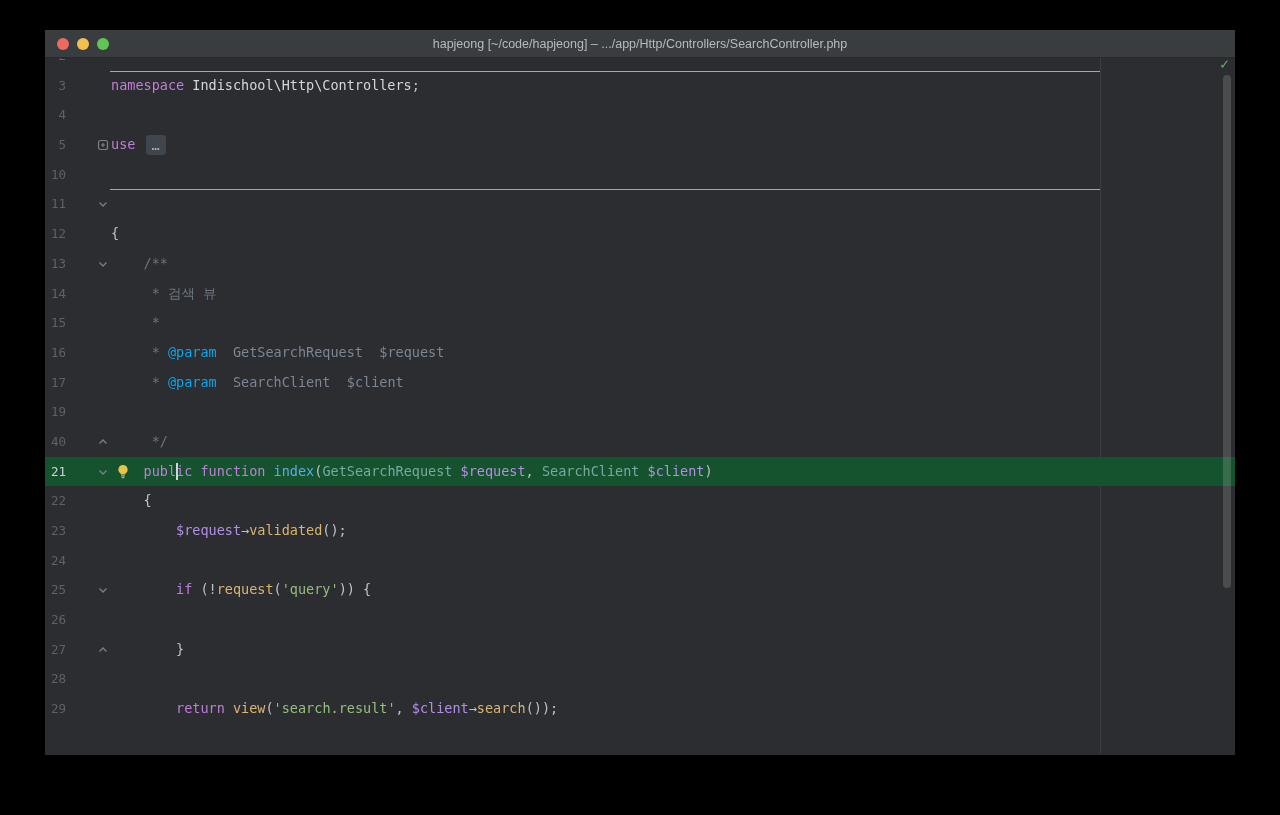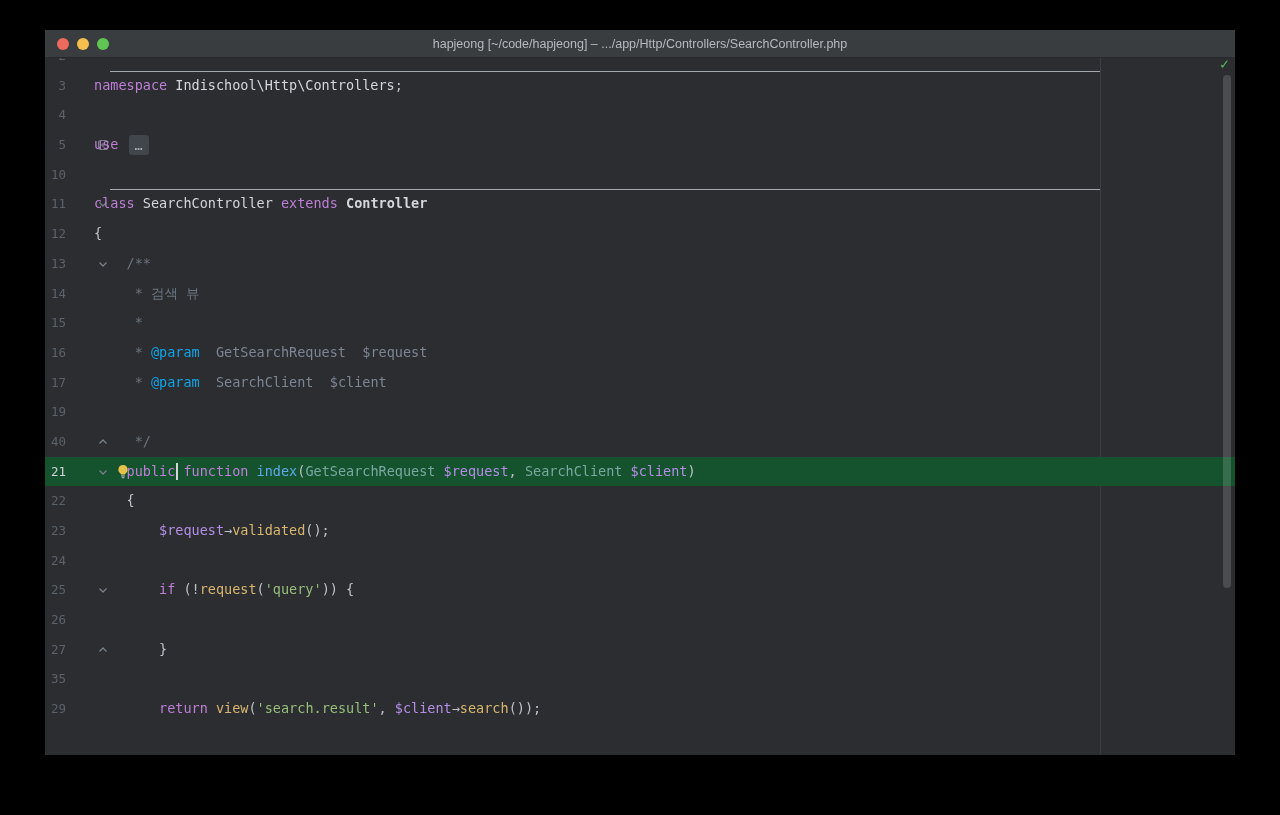--- a/index.html
+++ b/index.html
@@ -37,21 +37,21 @@
   .row.current{background:#14532d;}
   .sep{position:absolute;left:65px;top:0;width:990px;height:1px;background:#A3A8AE;}
   .num{
     position:absolute;left:0;top:0;width:21px;text-align:right;
     line-height:29.7px;font-size:12.5px;color:#5C626B;
   }
   .row.current .num{color:#CED1D7;}
   .foldicon{position:absolute;left:52px;top:9px;width:12px;height:12px;line-height:0;}
   .bulb{position:absolute;left:71px;top:7px;width:14px;height:15px;line-height:0;}
   .code{
-    position:absolute;left:49px;top:0;line-height:29.7px;font-size:13.5px;
+    position:absolute;left:66px;top:0;line-height:29.7px;font-size:13.5px;
     white-space:pre;color:#BEC2C8;
   }
   .caret{position:absolute;top:6px;width:1.5px;height:17px;background:#D2D6DC;}
   .tok-kw{color:#BE7FD6;}
   .tok-def{color:#BEC2C8;}
   .tok-lt{color:#D3D6DC;}
   .tok-cb{color:#D3D6DC;font-weight:bold;}
   .tok-cm{color:#6B7480;}
   .tok-ct{color:#0ea5e9;}
   .tok-cy{color:#7C8694;}
@@ -113,21 +113,20 @@
           <div class="row">
             <span class="num">10</span>
             <span class="code"></span>
           </div>
           <div class="row">
             <div class="sep"></div>
             <span class="num">11</span>
             <span class="foldicon"><svg width="12" height="12" viewBox="0 0 12 12">
                 <path d="M2.5 4.5L6 8l3.5-3.5" fill="none" stroke="#7A8089" stroke-width="1.3"></path>
               </svg></span>
-            <span class="code"><span class="tok-kw">class</span><span class="tok-def"> </span><span class="tok-lt">SearchController</span><span class="tok-def"> </span><span class="tok-kw">extends</span><span class="tok-def"> </span><span class="tok-cb">Controller</span></span>
           </div>
           <div class="row">
             <span class="num">12</span>
             <span class="code"><span class="tok-def">{</span></span>
           </div>
           <div class="row">
             <span class="num">13</span>
             <span class="foldicon"><svg width="12" height="12" viewBox="0 0 12 12">
                 <path d="M2.5 4.5L6 8l3.5-3.5" fill="none" stroke="#7A8089" stroke-width="1.3"></path>
               </svg></span>
@@ -195,21 +194,21 @@
             <span class="num">26</span>
           </div>
           <div class="row">
             <span class="num">27</span>
             <span class="foldicon"><svg width="12" height="12" viewBox="0 0 12 12">
                 <path d="M2.5 7.5L6 4l3.5 3.5" fill="none" stroke="#7A8089" stroke-width="1.3"></path>
               </svg></span>
             <span class="code"><span class="tok-def">        }</span></span>
           </div>
           <div class="row">
-            <span class="num">35</span>
+            <span class="num">28</span>
             <span class="code"></span>
           </div>
           <div class="row">
             <span class="num">29</span>
             <span class="code"><span class="tok-def">        </span><span class="tok-kw">return</span><span class="tok-def"> </span><span class="tok-fn">view</span><span class="tok-def">(</span><span class="tok-st">'search.result'</span><span class="tok-def">, </span><span class="tok-vr">$client</span><span class="tok-def">→</span><span class="tok-fn">search</span><span class="tok-def">());</span></span>
           </div>
         </div>
       <div class="check">✓</div>
       <div class="scrollthumb"></div>
     </div>

